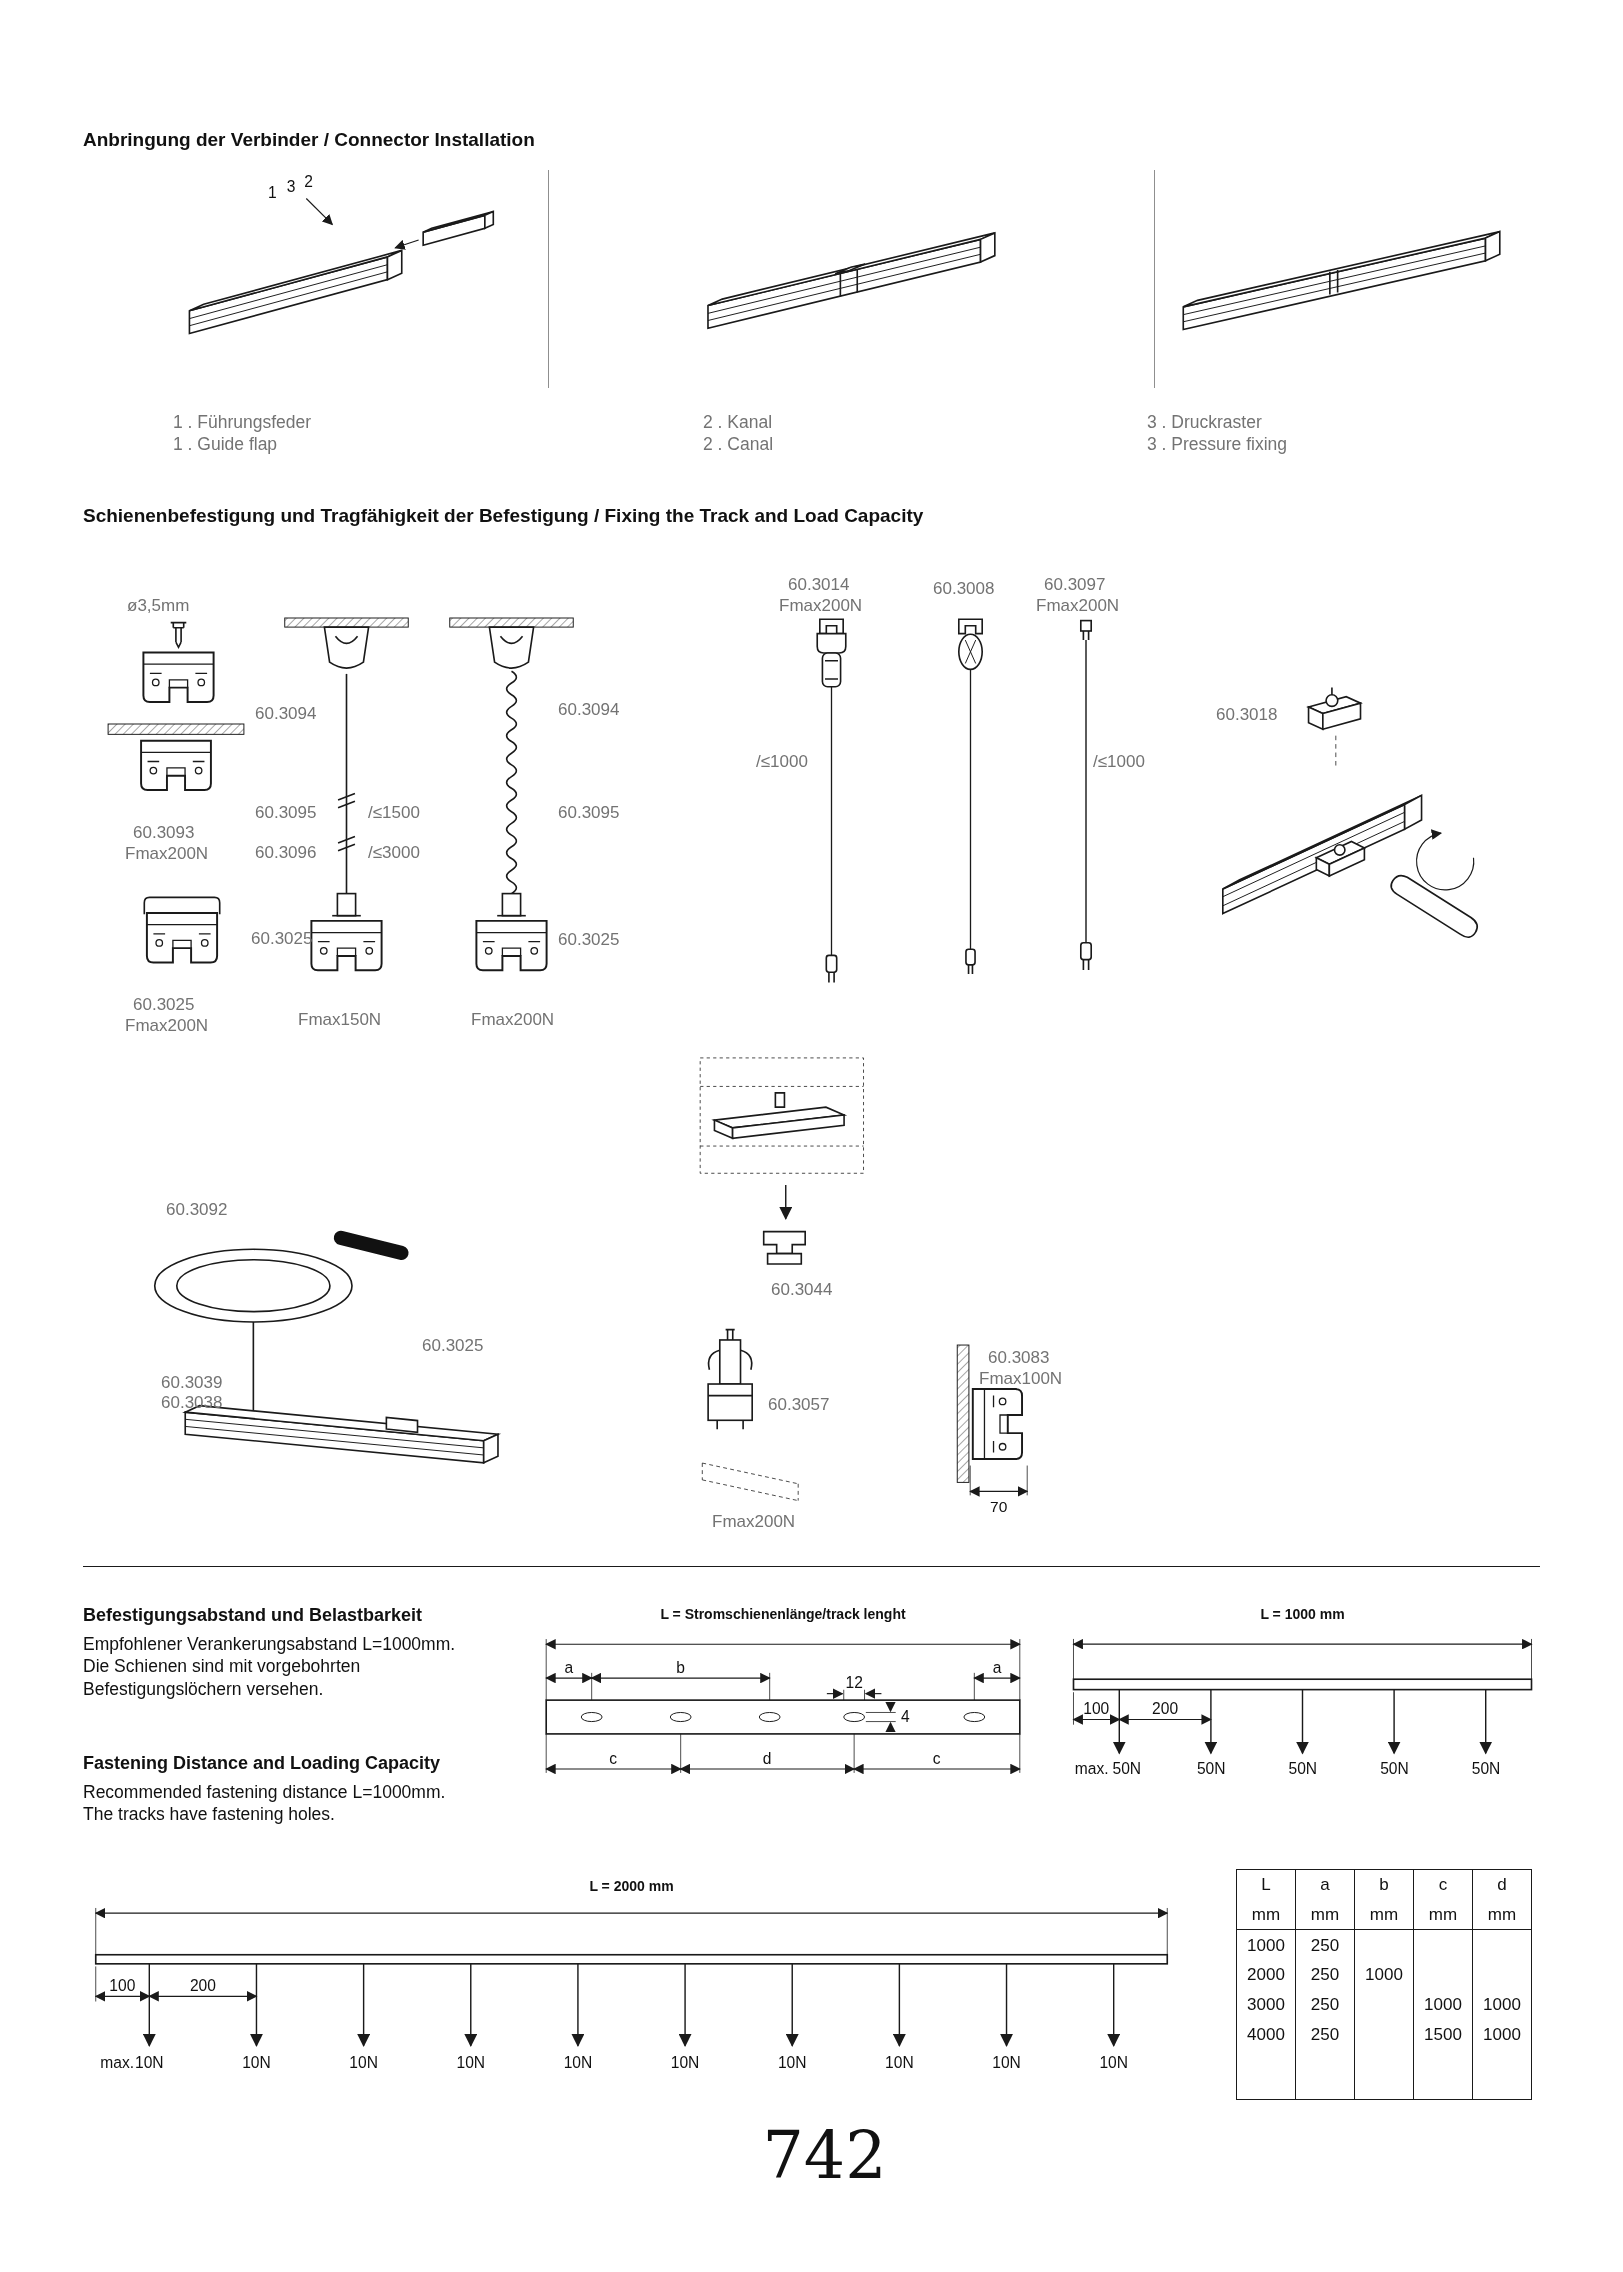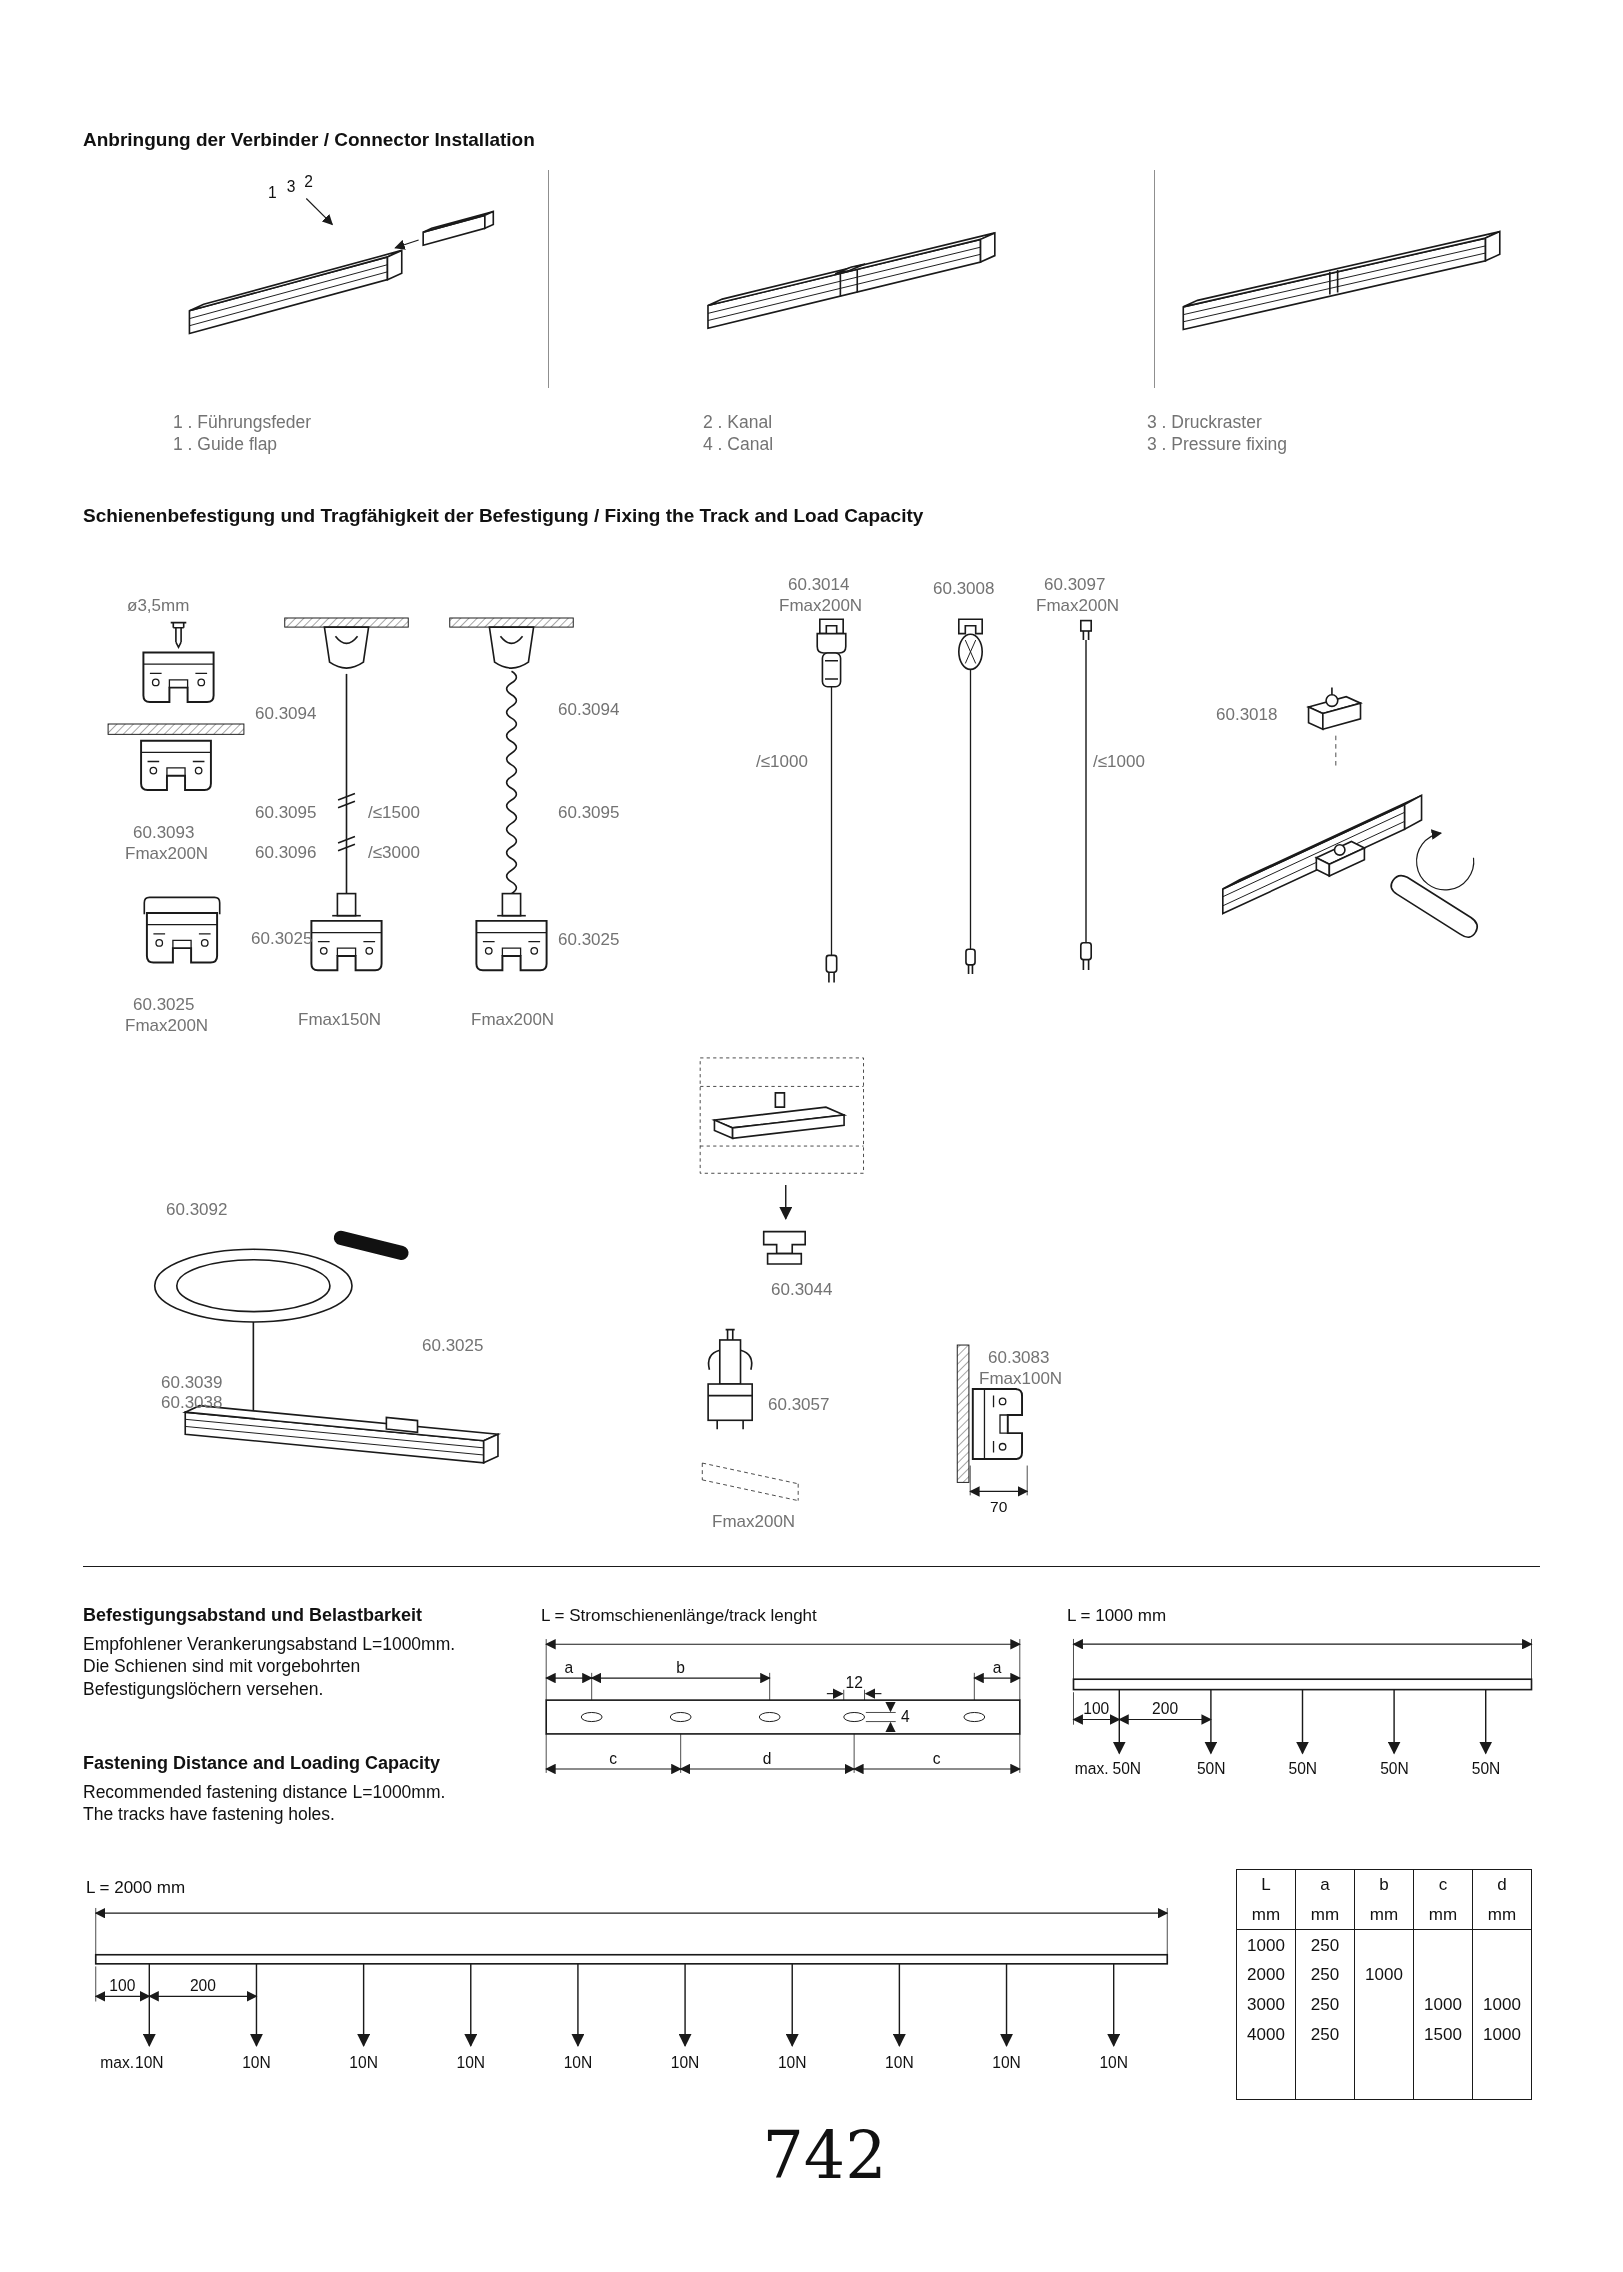--- a/index.html
+++ b/index.html
@@ -8,21 +8,21 @@
           font-family:"Liberation Sans","DejaVu Sans",sans-serif; color:#111; overflow:hidden; }
   .lbl { position:absolute; font-size:17px; line-height:1.2; white-space:nowrap; color:#737373;text-align:center; }
   .h-title { position:absolute; left:198px; top:40px; font-size:30.5px; font-weight:400;
              letter-spacing:7.1px; word-spacing:6.5px; white-space:nowrap; }
   .s-heading { position:absolute; font-size:19px; font-weight:bold; white-space:nowrap; }
   .cap { font-size:17.5px; }
   .vdiv { position:absolute; width:1.3px; background:#8f8f8f; }
   .rule { position:absolute; height:1.3px; background:#1a1a1a; }
   .bodytext { position:absolute; font-size:17.5px; white-space:nowrap;text-align:center; }
   .bodyhead { position:absolute; font-size:18px; font-weight:bold; white-space:nowrap; }
-  .dtitle { position:absolute; font-size:17px; text-align:left; }
+  .dtitle { position:absolute; font-size:14px; text-align:center;font-weight:bold; }
   svg.d { position:absolute; overflow:visible; }
   svg text { font-family:"Liberation Sans","DejaVu Sans",sans-serif; font-size:24px; fill:#111; }
   .ln { fill:none; stroke:#1a1a1a; stroke-width:2.5; }
   .lnf { fill:#fff; stroke:#1a1a1a; stroke-width:2.5; }
   .thin { fill:none; stroke:#1a1a1a; stroke-width:1.5; }
   .dim { fill:none; stroke:#1a1a1a; stroke-width:1.8; }
   .ext { fill:none; stroke:#1a1a1a; stroke-width:1.2; }
   .ldarr { fill:none; stroke:#1a1a1a; stroke-width:2.2; }
   .table { position:absolute; left:1236px; top:1869px; width:296px; height:231px;
            border:1.3px solid #1a1a1a; display:flex; flex-direction:column; font-size:17px; }
@@ -101,21 +101,21 @@
       <path d="M22 217 L44 207 L510 101 L488 111 Z"></path>
       <path d="M488 111 L510 101 L510 136 L488 146 Z"></path>
     </g>
     <path class="thin" d="M22 229 L488 123 M22 240 L488 134"></path>
     <path class="ln" d="M248 198 V163 M260 195 V160"></path>
   </svg>
 
   <div class="lbl cap" style="left:173px;top:412px">1 . Führungsfeder</div>
   <div class="lbl cap" style="left:173px;top:434px">1 . Guide flap</div>
   <div class="lbl cap" style="left:703px;top:412px">2 . Kanal</div>
-  <div class="lbl cap" style="left:703px;top:434px">4 . Canal</div>
+  <div class="lbl cap" style="left:703px;top:434px">2 . Canal</div>
   <div class="lbl cap" style="left:1147px;top:412px">3 . Druckraster</div>
   <div class="lbl cap" style="left:1147px;top:434px">3 . Pressure fixing</div>
 
   <div class="s-heading" style="left:83px;top:505px">Schienenbefestigung und Tragfähigkeit der Befestigung / Fixing the Track and Load Capacity</div>
 
   <div class="lbl" style="left:127px;top:596px">ø3,5mm</div>
   <svg class="d" style="left:120px;top:620px" width="117" height="91" viewBox="0 0 180 140">
     <g class="ln">
       <path d="M78 4 h24 M82 4 v8 M98 4 v8 M82 12 h16"></path>
       <path d="M86 12 v22 M94 12 v22 M86 34 l4 8 l4 -8"></path>

